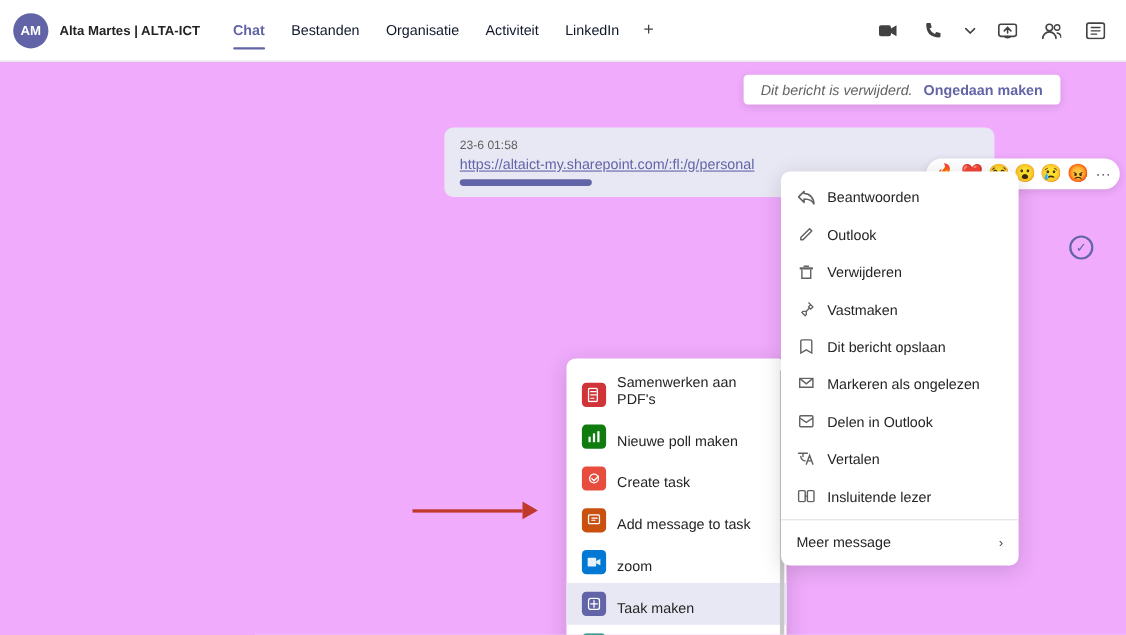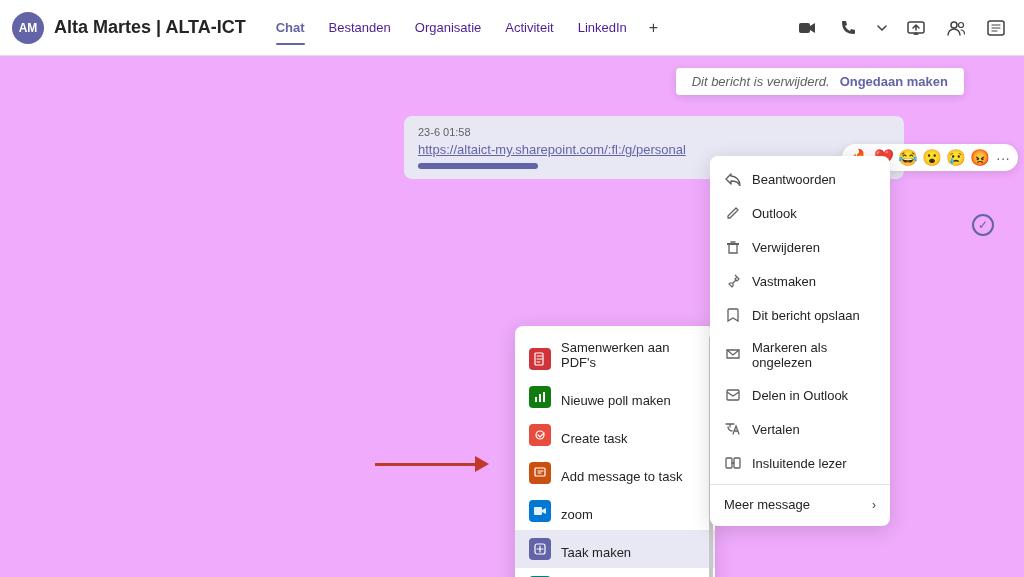--- a/index.html
+++ b/index.html
@@ -30,34 +30,34 @@
       background: #6264a7;
       color: #fff;
       display: flex;
       align-items: center;
       justify-content: center;
       font-size: 12px;
       font-weight: bold;
       flex-shrink: 0;
     }
     .top-bar-title {
-      font-size: 18px;
+      font-size: 12px;
       font-weight: 600;
       color: #242424;
       margin-left: 10px;
       margin-right: 20px;
     }
     .top-bar-nav {
       display: flex;
       align-items: center;
       gap: 4px;
     }
     .nav-item {
       font-size: 13px;
-      color: #4c1d95;
+      color: #0f172a;
       padding: 4px 10px;
       cursor: pointer;
       border-radius: 4px;
       position: relative;
     }
     .nav-item.active {
       color: #6264a7;
       font-weight: 600;
     }
     .nav-item.active::after {
@@ -215,21 +215,21 @@
     }
 
     
     .context-menu-actions {
       position: absolute;
       top: 100px;
       left: 710px;
       background: #fff;
       border-radius: 8px;
       box-shadow: 0 4px 20px rgba(0,0,0,0.15);
-      width: 180px;
+      width: 216px;
       z-index: 20;
       padding: 6px 0;
     }
     .action-item {
       display: flex;
       align-items: center;
       padding: 8px 14px;
       cursor: pointer;
       gap: 10px;
       font-size: 13px;

